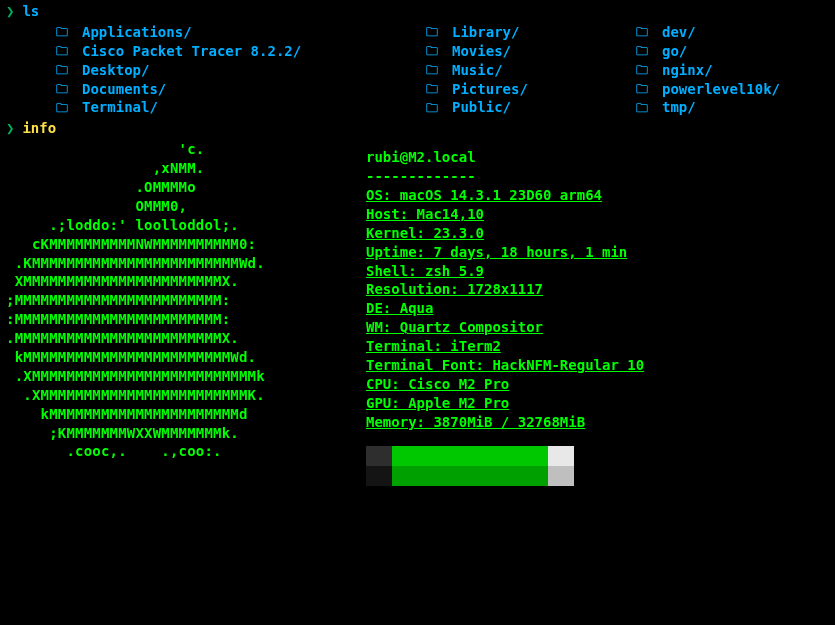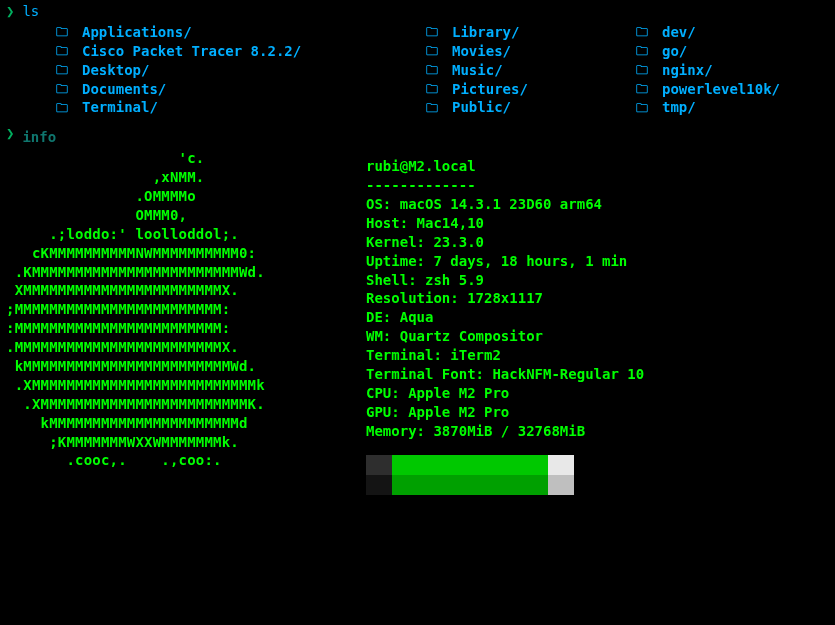--- a/index.html
+++ b/index.html
@@ -8,22 +8,22 @@
     font-family: "Menlo", "Monaco", "Consolas", monospace;
     font-size: 14px;
     line-height: 1.35;
     width: 835px;
     height: 625px;
     overflow: hidden;
     padding: 2px 0;
   }
   .prompt-line { display: flex; align-items: center; }
   .prompt-arrow { color: #00af5f; font-weight: bold; padding: 0 2px 0 6px; }
-  .cmd-ls { color: #00afff; font-weight: normal; padding-left: 6px; }
-  .cmd-info { color: #0f766e; font-weight: bold; padding-left: 6px; margin-top: 9px; }
+  .cmd-ls { color: #00afff; font-weight: bold; padding-left: 6px; }
+  .cmd-info { color: #fde047; font-weight: bold; padding-left: 6px; }
   .ls-grid {
     display: grid;
     grid-template-columns: 370px 210px 240px;
     column-gap: 0;
     padding-left: 56px;
     padding-top: 2px;
     padding-bottom: 2px;
   }
   .ls-item { color: #00afff; font-weight: bold; display: flex; align-items: center; }
   .folder-icon { color: #00afff; margin-right: 14px; font-size: 12px; }
@@ -32,21 +32,21 @@
     color: #00ff00;
     white-space: pre;
     font-weight: bold;
     padding-left: 6px;
     width: 366px;
     letter-spacing: 0.2px;
   }
   .sysinfo { color: #00ff00; font-weight: bold; padding-top: 0; }
   .user-host { color: #00ff00; margin-top: 8px; }
   .sep { color: #00ff00; }
-  .kv { white-space: pre; }
+  .kv { white-space: pre; text-decoration: underline; }
   .swatches { display: flex; margin-top: 14px; }
   .sw { width: 26px; height: 20px; }
   .sw-top { display: flex; }
   .sw-bot { display: flex; }
   .c0 { background: #2e2e2e; }
   .c1 { background: #00c800; }
   .c2 { background: #00c800; }
   .c3 { background: #00c800; }
   .c4 { background: #00c800; }
   .c5 { background: #00c800; }
@@ -167,21 +167,21 @@
     <div class="kv">OS: macOS 14.3.1 23D60 arm64</div>
     <div class="kv">Host: Mac14,10</div>
     <div class="kv">Kernel: 23.3.0</div>
     <div class="kv">Uptime: 7 days, 18 hours, 1 min</div>
     <div class="kv">Shell: zsh 5.9</div>
     <div class="kv">Resolution: 1728x1117</div>
     <div class="kv">DE: Aqua</div>
     <div class="kv">WM: Quartz Compositor</div>
     <div class="kv">Terminal: iTerm2</div>
     <div class="kv">Terminal Font: HackNFM-Regular 10</div>
-    <div class="kv">CPU: Apple M2 Pro</div>
+    <div class="kv">CPU: Cisco M2 Pro</div>
     <div class="kv">GPU: Apple M2 Pro</div>
     <div class="kv">Memory: 3870MiB / 32768MiB</div>
     <div class="swatches">
       <div>
         <div class="sw-top">
           <div class="sw c0"></div>
           <div class="sw c1"></div>
           <div class="sw c2"></div>
           <div class="sw c3"></div>
           <div class="sw c4"></div>

